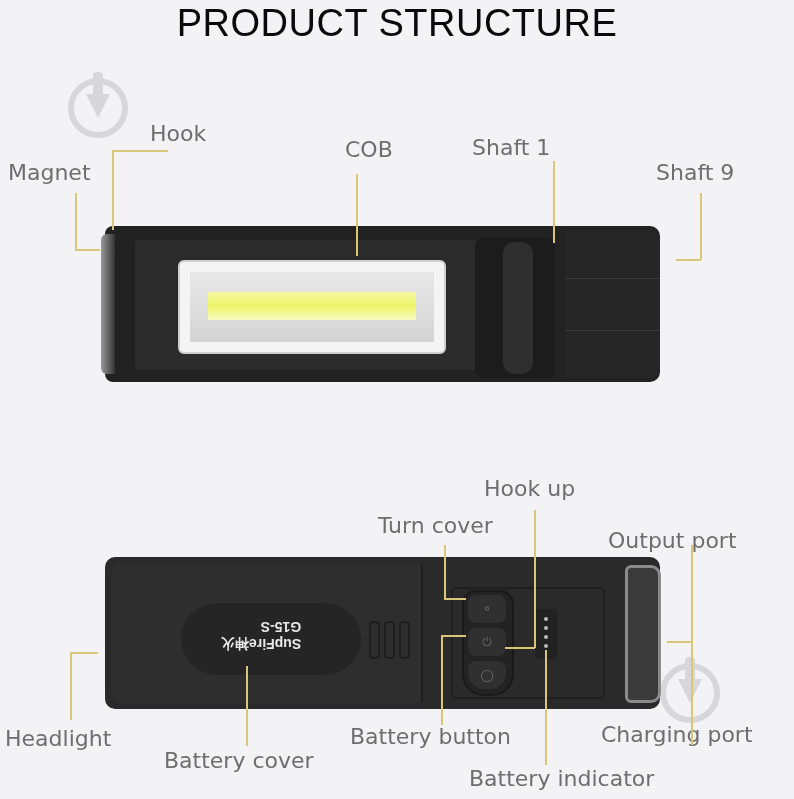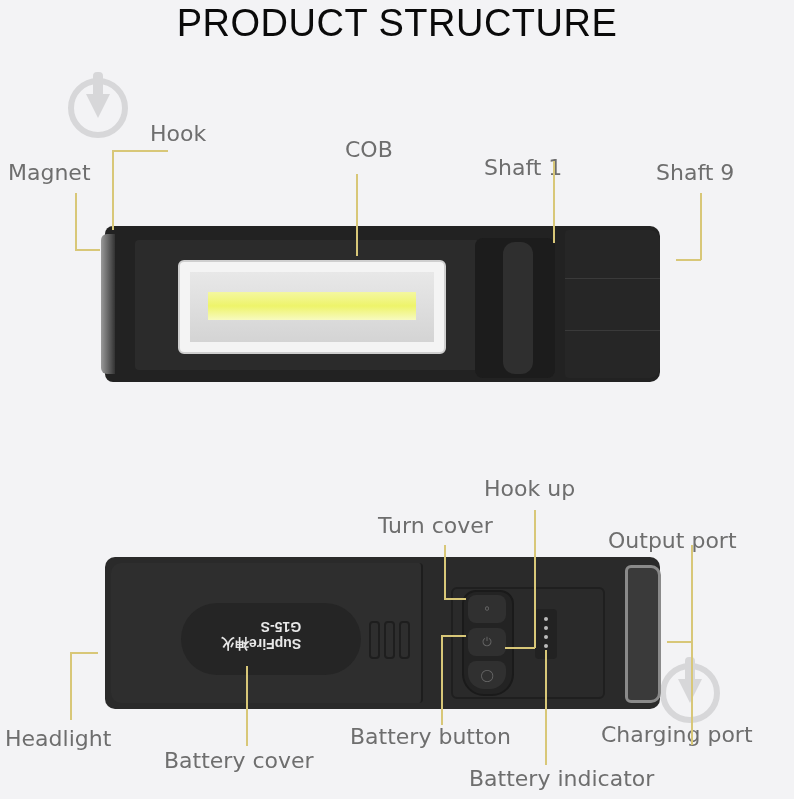--- a/index.html
+++ b/index.html
@@ -58,21 +58,21 @@
       </div>
     <div class="shaft2">
       <div class="seg" style="top:48px"></div>
         <div class="seg" style="top:100px"></div>
     </div>
   </div>
 
   <span class="lbl" style="left:150px;top:121px;">Hook</span>
   <span class="lbl" style="left:8px;top:160px;">Magnet</span>
   <span class="lbl" style="left:329px;top:137px;margin-left:16px;">COB</span>
-  <span class="lbl" style="left:484px;top:135px;margin-top:20px;">Shaft 1</span>
+  <span class="lbl" style="left:472px;top:135px;">Shaft 1</span>
   <span class="lbl" style="left:656px;top:160px;">Shaft 9</span>
 
   <div class="ln h" style="left:112px;top:150px;width:56px;"></div>
   <div class="ln v" style="left:112px;top:150px;height:80px;"></div>
   <div class="ln v" style="left:75px;top:193px;height:56px;"></div>
   <div class="ln h" style="left:75px;top:249px;width:25px;"></div>
   <div class="ln v" style="left:356px;top:174px;height:82px;"></div>
   <div class="ln v" style="left:553px;top:161px;height:82px;"></div>
   <div class="ln v" style="left:700px;top:193px;height:67px;"></div>
   <div class="ln h" style="left:676px;top:259px;width:25px;"></div>

